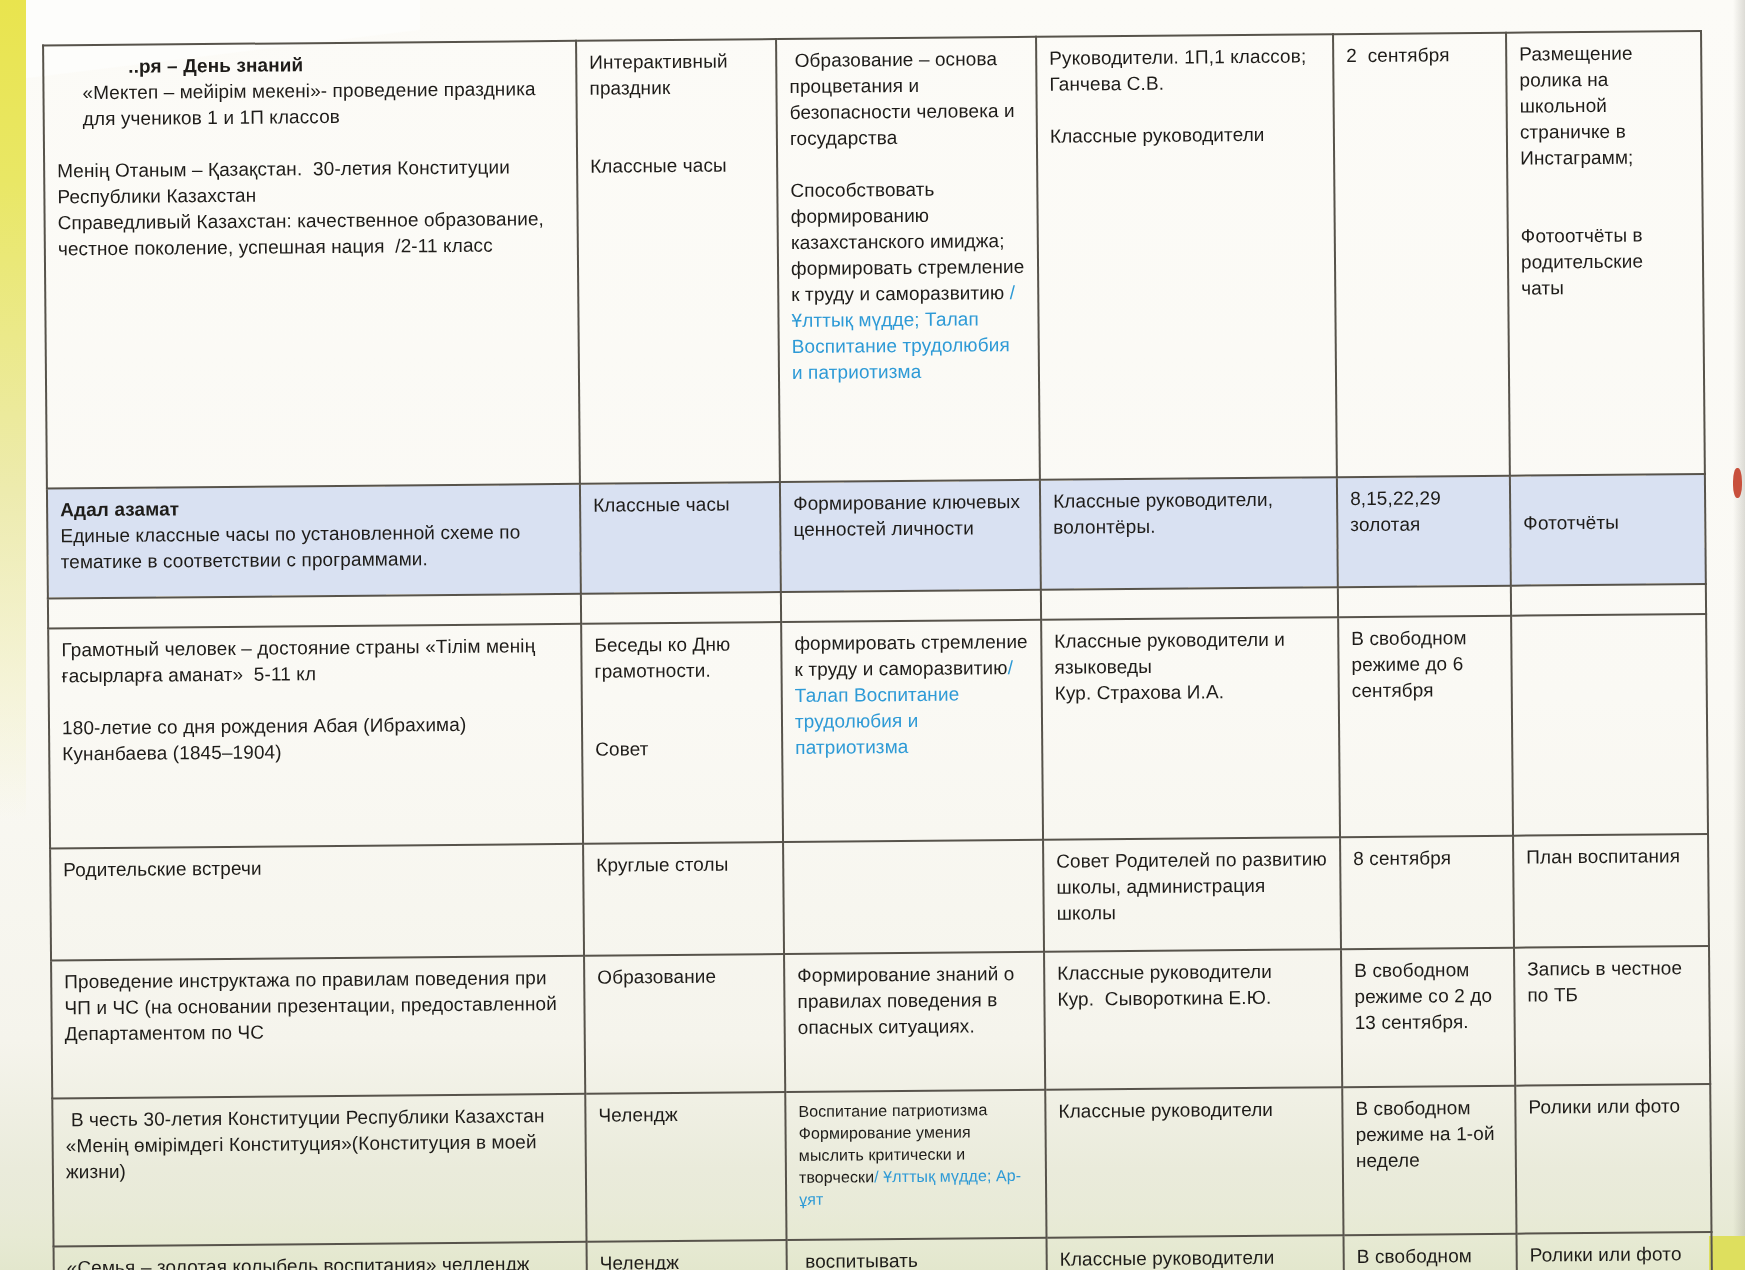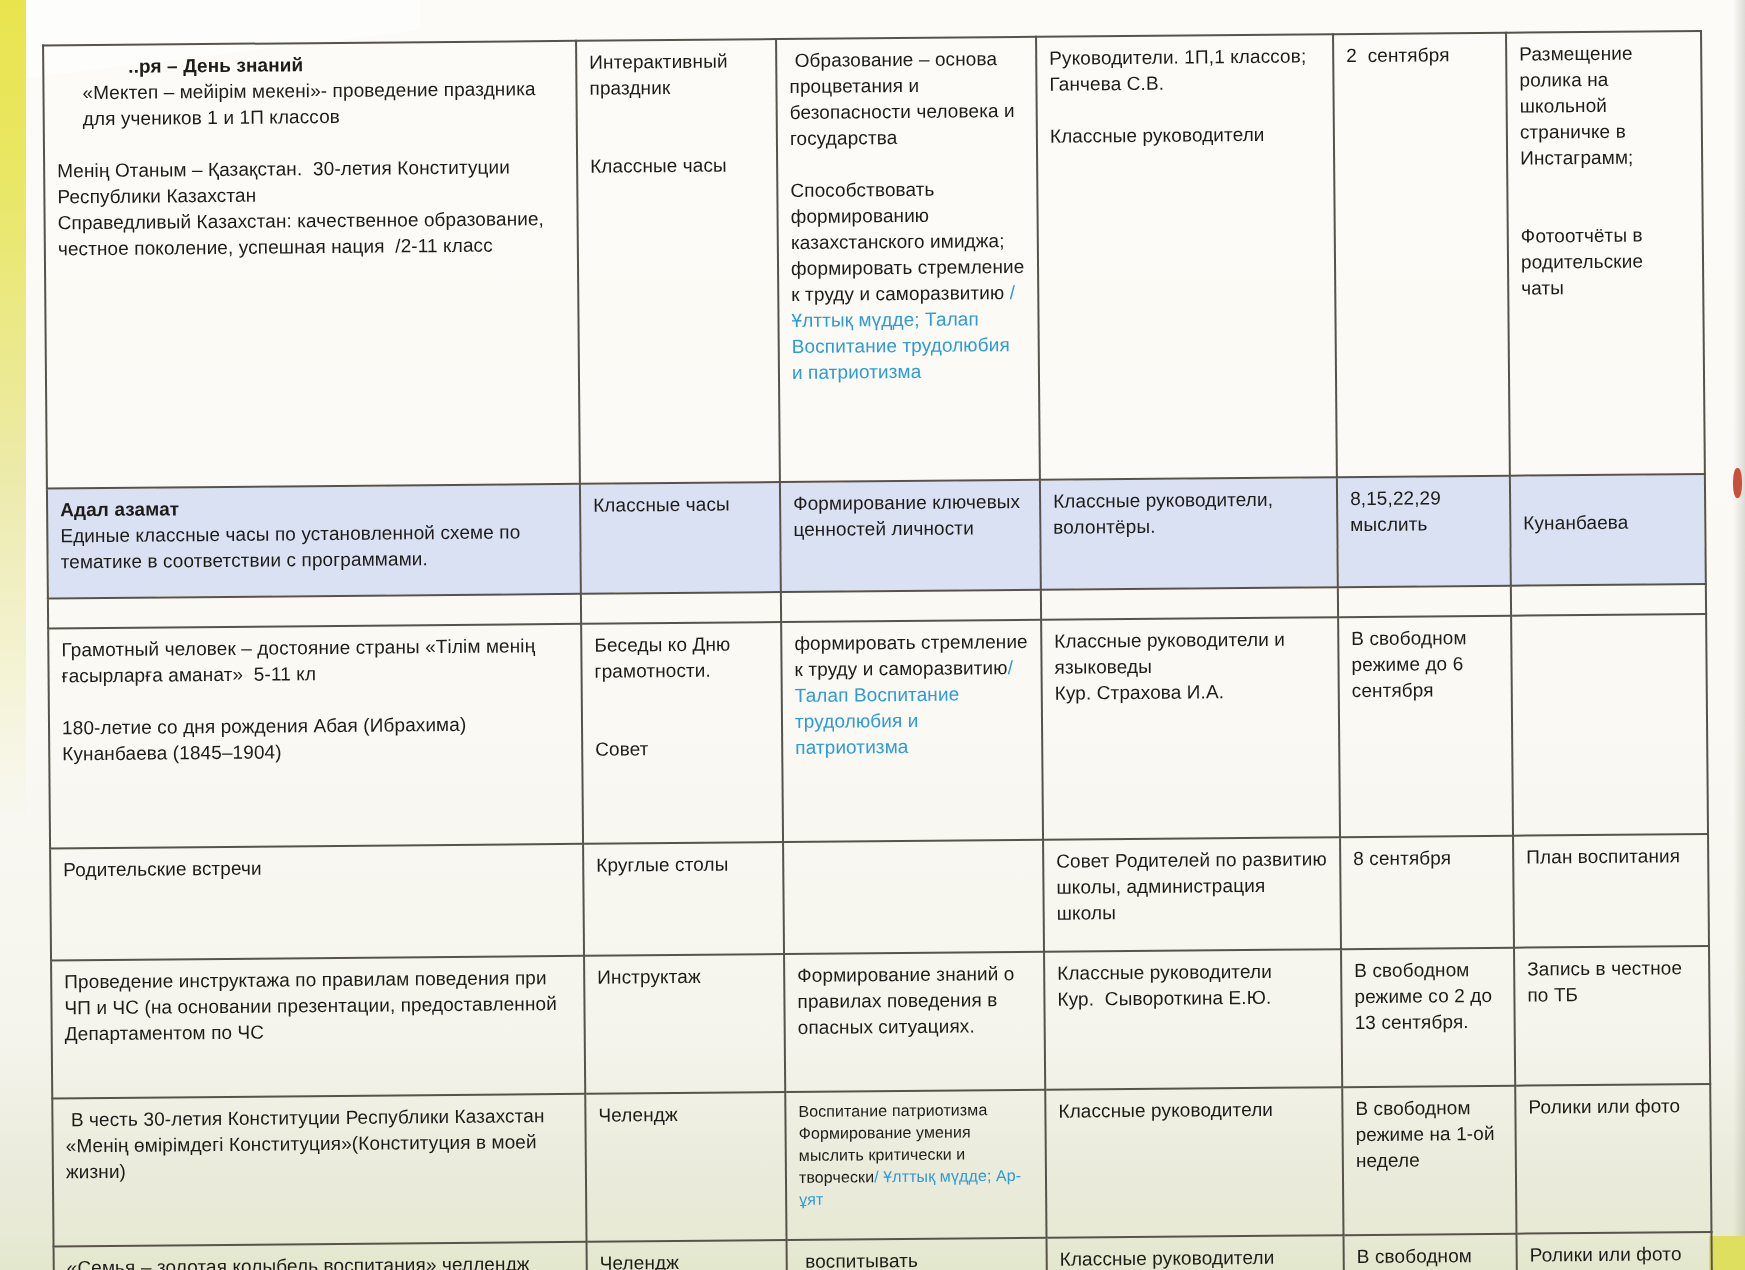--- a/index.html
+++ b/index.html
@@ -135,25 +135,25 @@
           <td>
             <p><span>Классные часы</span></p>
           </td>
           <td>
             <p><span>Формирование ключевых ценностей личности</span></p>
           </td>
           <td>
             <p><span>Классные руководители, волонтёры.</span></p>
           </td>
           <td>
-            <p><span>8,15,22,29 мыслить</span></p>
-          </td>
-          <td>
-            <p>&nbsp;</p>
-            <p><span>Кунанбаева</span></p>
+            <p><span>8,15,22,29 золотая</span></p>
+          </td>
+          <td>
+            <p>&nbsp;</p>
+            <p><span>Фототчёты</span></p>
           </td>
         </tr>
         <tr>
           <td></td>
           <td></td>
           <td></td>
           <td></td>
           <td></td>
           <td></td>
         </tr>
@@ -197,21 +197,21 @@
           </td>
           <td>
             <p><span>План воспитания</span></p>
           </td>
         </tr>
         <tr>
           <td>
             <p><span>Проведение инструктажа по правилам поведения при ЧП и ЧС (на основании презентации, предоставленной Департаментом по ЧС</span></p>
           </td>
           <td>
-            <p><span>Инструктаж</span></p>
+            <p><span>Образование</span></p>
           </td>
           <td>
             <p><span>Формирование знаний о правилах поведения в опасных ситуациях.</span></p>
           </td>
           <td>
             <p><span>Классные руководители</span></p>
             <p><span>Кур.&nbsp; Сывороткина Е.Ю.</span></p>
           </td>
           <td>
             <p><span>В свободном режиме со 2 до 13 сентября.</span></p>

